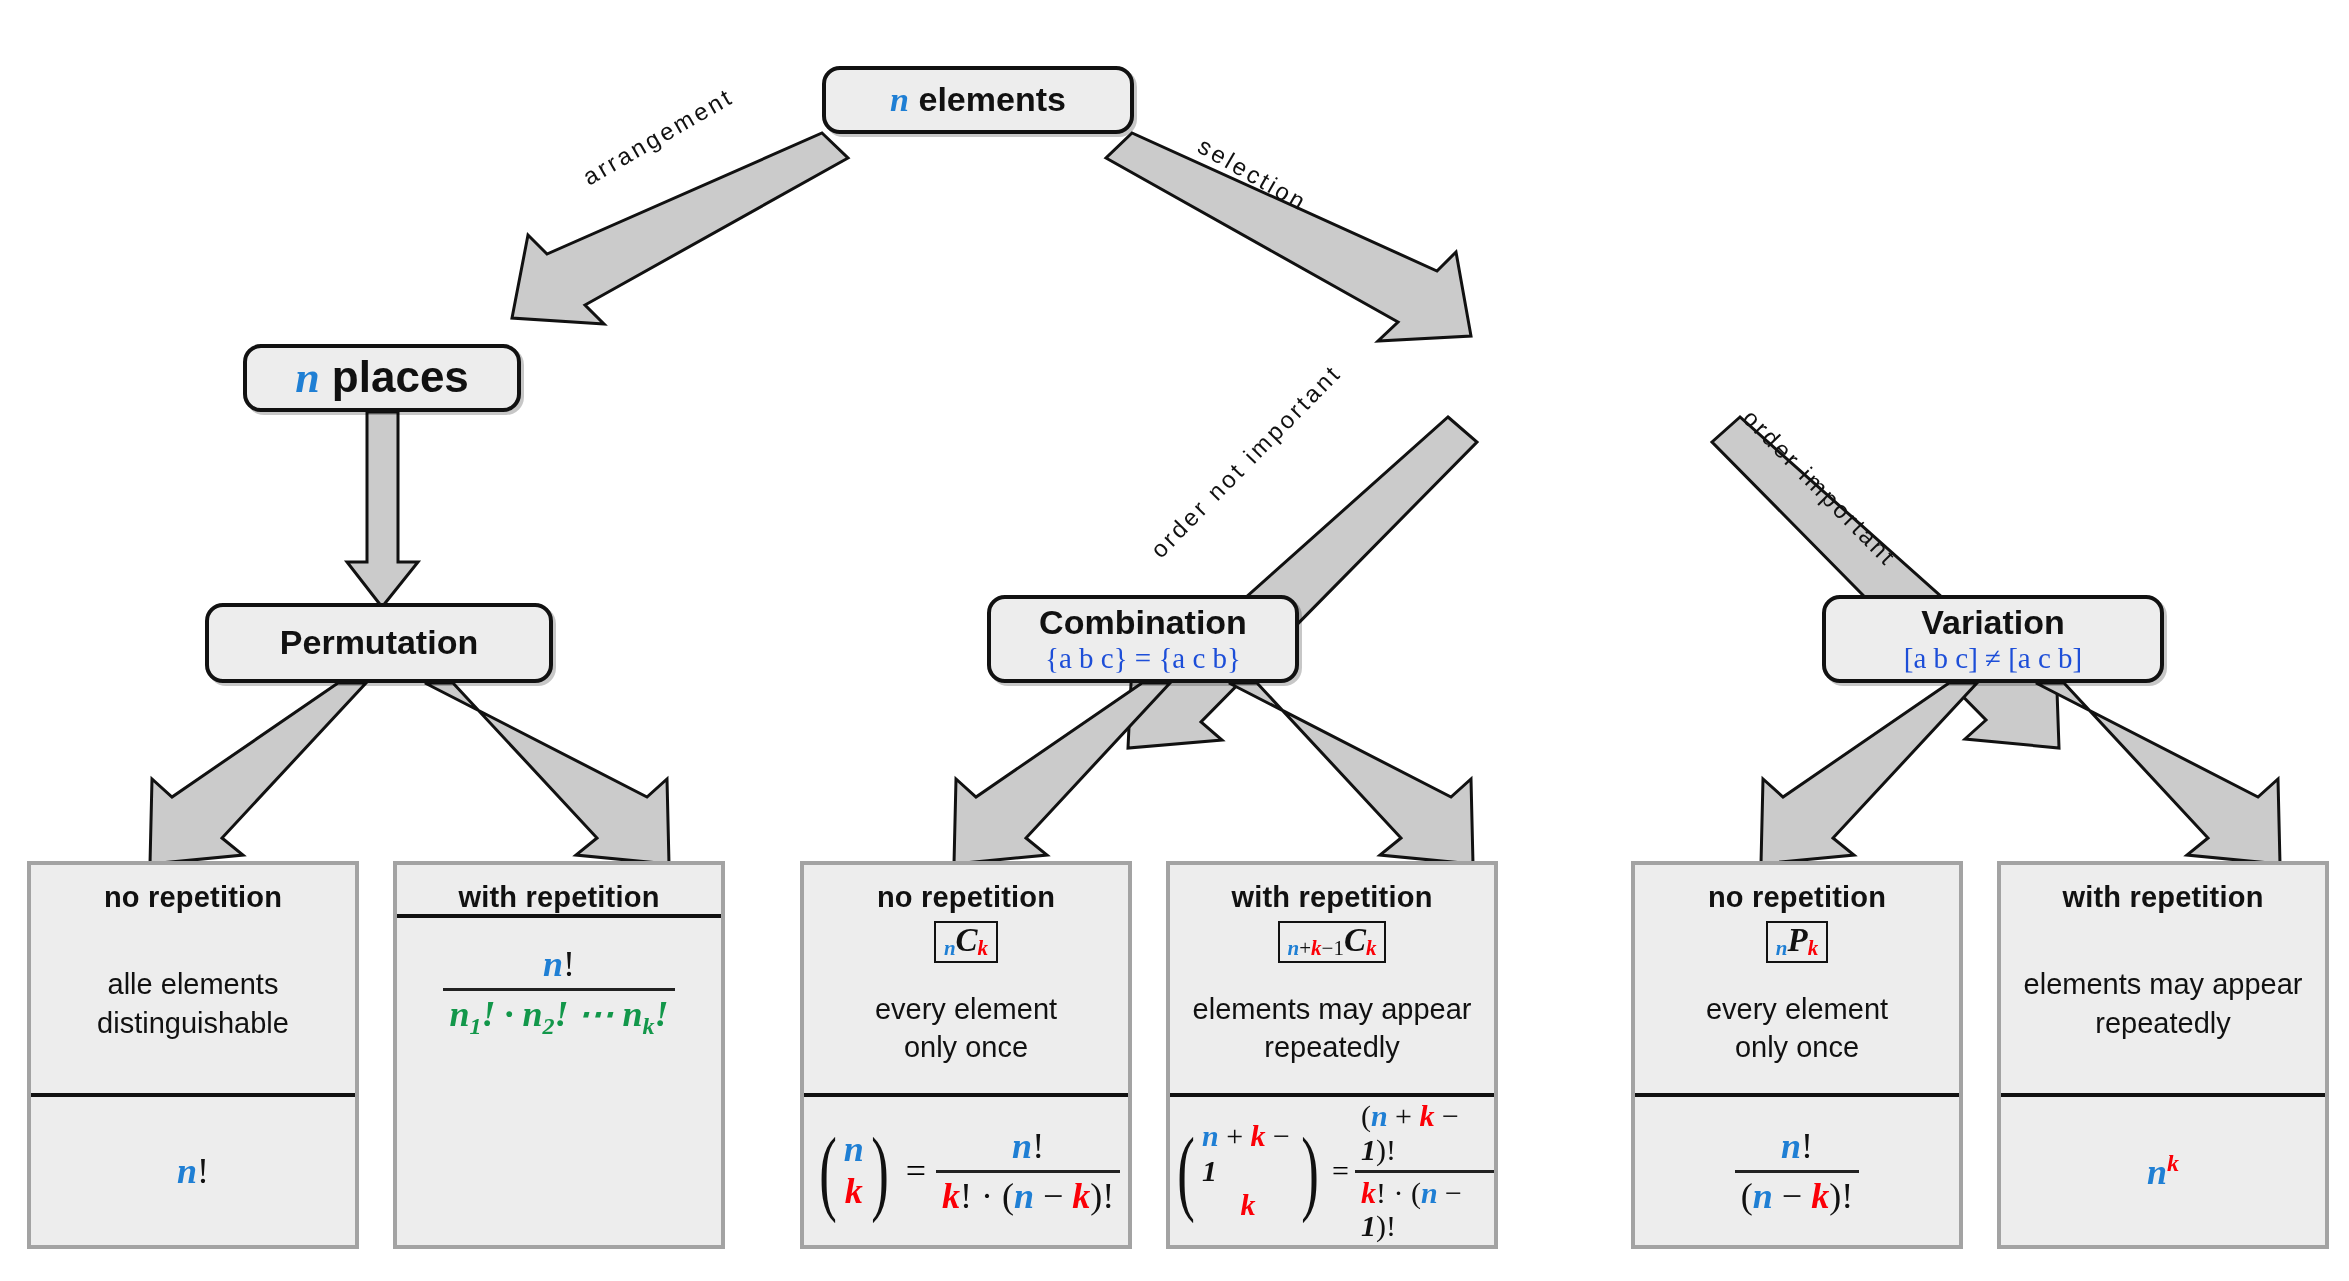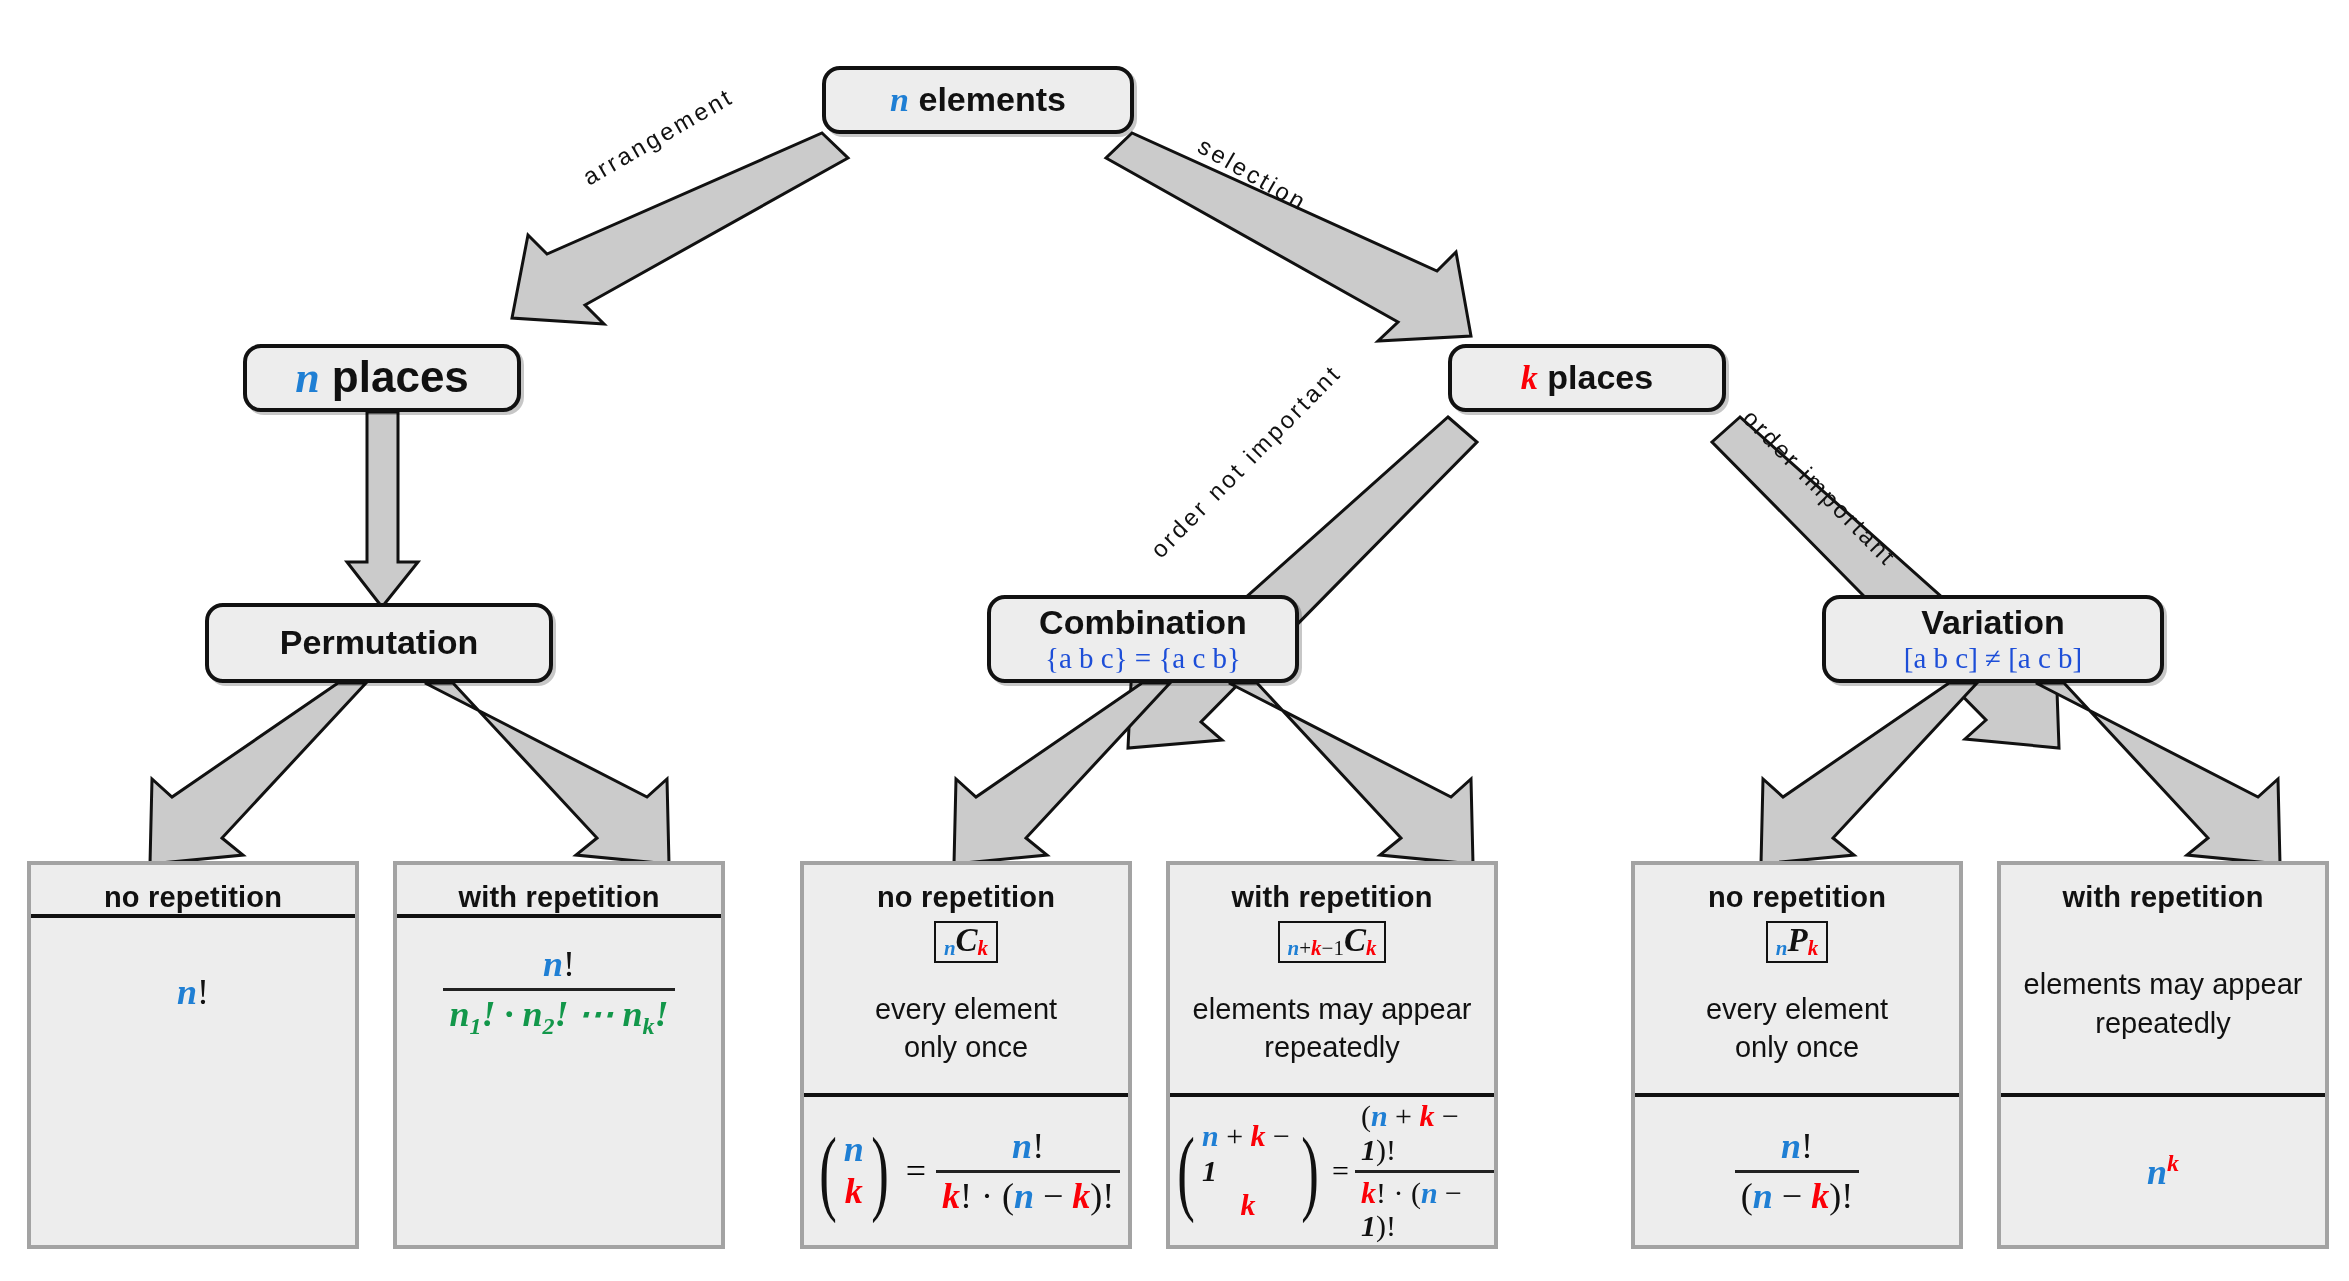--- a/index.html
+++ b/index.html
@@ -110,44 +110,44 @@
     </div>
   </div>
 
   <div class="node" style="left:243px;top:344px;width:278px;height:68px;">
     <div class="title" style="font-size:44px;">
       <span class="mser bi blue">n</span>
       <span>places</span>
     </div>
   </div>
 
-  <div class="node" style="left:1448px;top:344px;width:278px;height:68px;">
-    <div class="title" style="font-size:34px;">
-      <span class="mser bi red">k</span>
-      <span>places</span>
-    </div>
-  </div>
 
   <div class="node" style="left:205px;top:603px;width:348px;height:80px;">
     <div class="title" style="font-size:34px;">Permutation</div>
   </div>
 
   <div class="node" style="left:987px;top:595px;width:312px;height:88px;">
     <div class="title" style="font-size:34px;">Combination</div>
     <div class="sub" style="font-size:29px;margin-top:2px;">{a b c} = {a c b}</div>
   </div>
 
   <div class="node" style="left:1822px;top:595px;width:342px;height:88px;">
     <div class="title" style="font-size:34px;">Variation</div>
     <div class="sub" style="font-size:29px;margin-top:2px;">[a b c] ≠ [a c b]</div>
   </div>
 
   <div class="card" style="left:27px;top:861px;width:332px;height:388px;">
     <div class="c-top">
       <div class="hdr">no repetition</div>
+    </div>
+    <div class="c-mid">
+      <div class="desc">
+        <span>alle elements</span><br>
+        <span>distinguishable</span>
+      </div>
     </div>
     <div class="c-rule"></div>
     <div class="c-bot">
       <div class="f-lg">
         <span class="bi blue">n</span><span class="blk">!</span>
       </div>
     </div>
   </div>
 
   <div class="card" style="left:393px;top:861px;width:332px;height:388px;">

